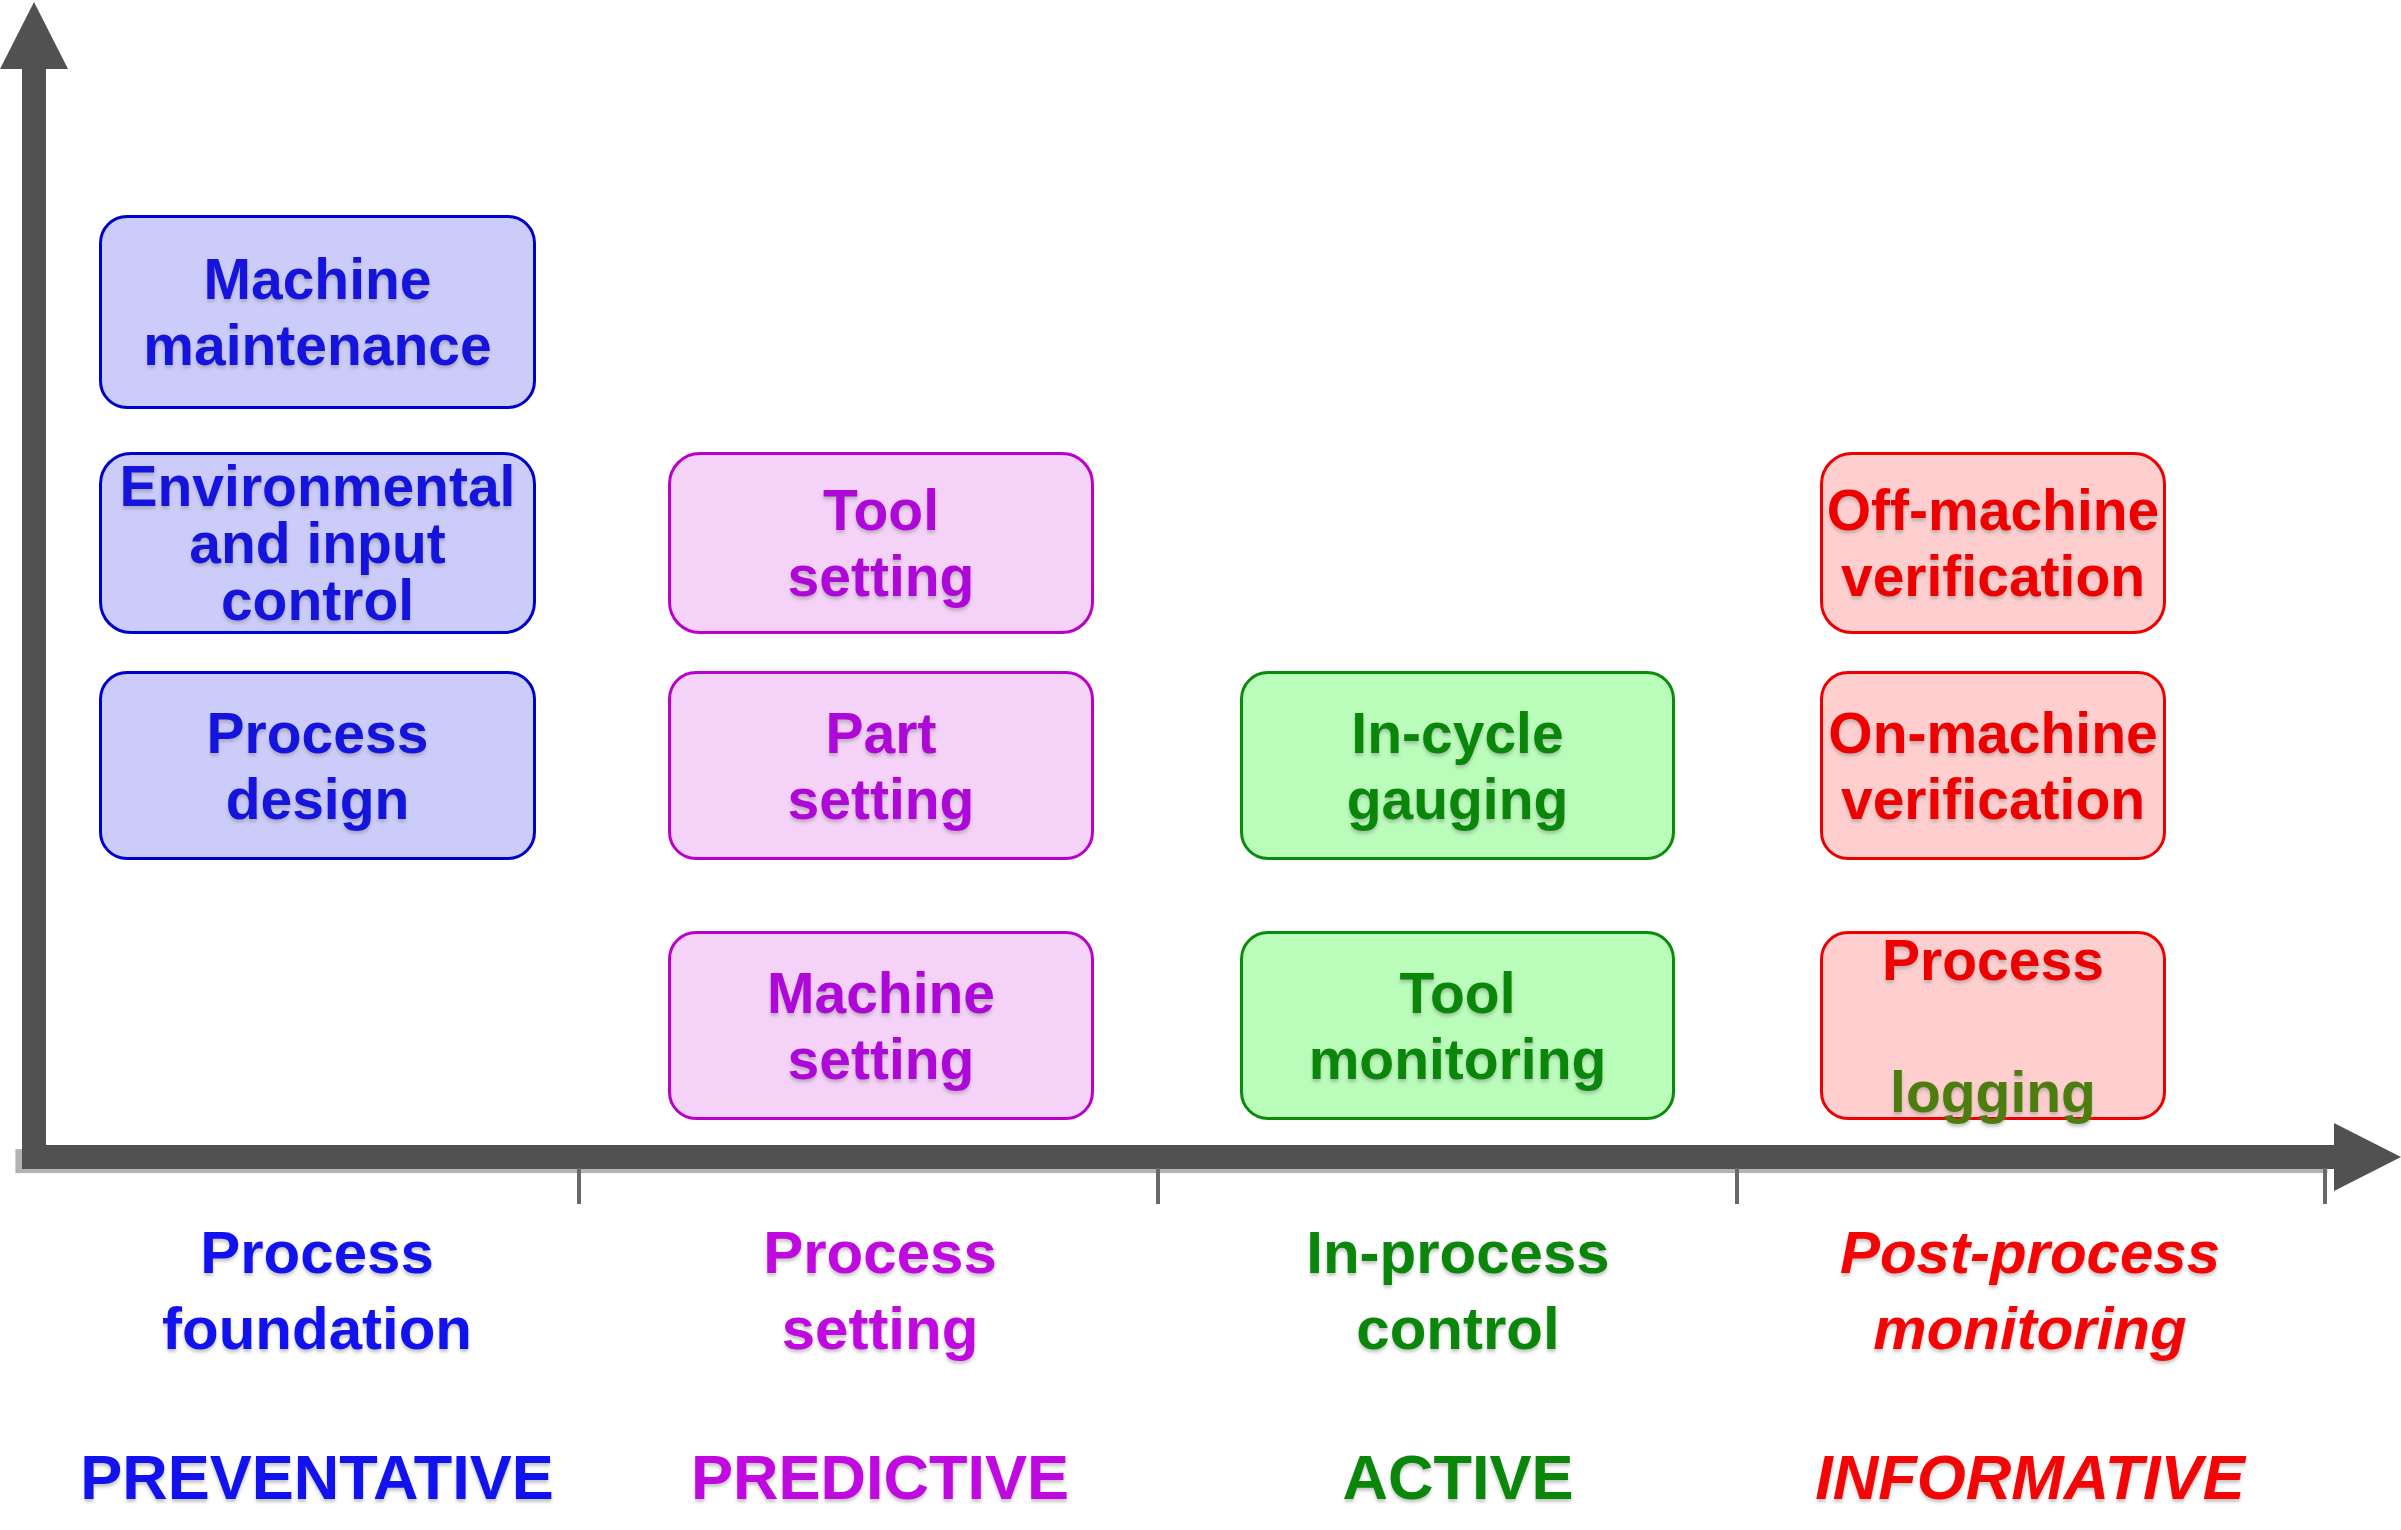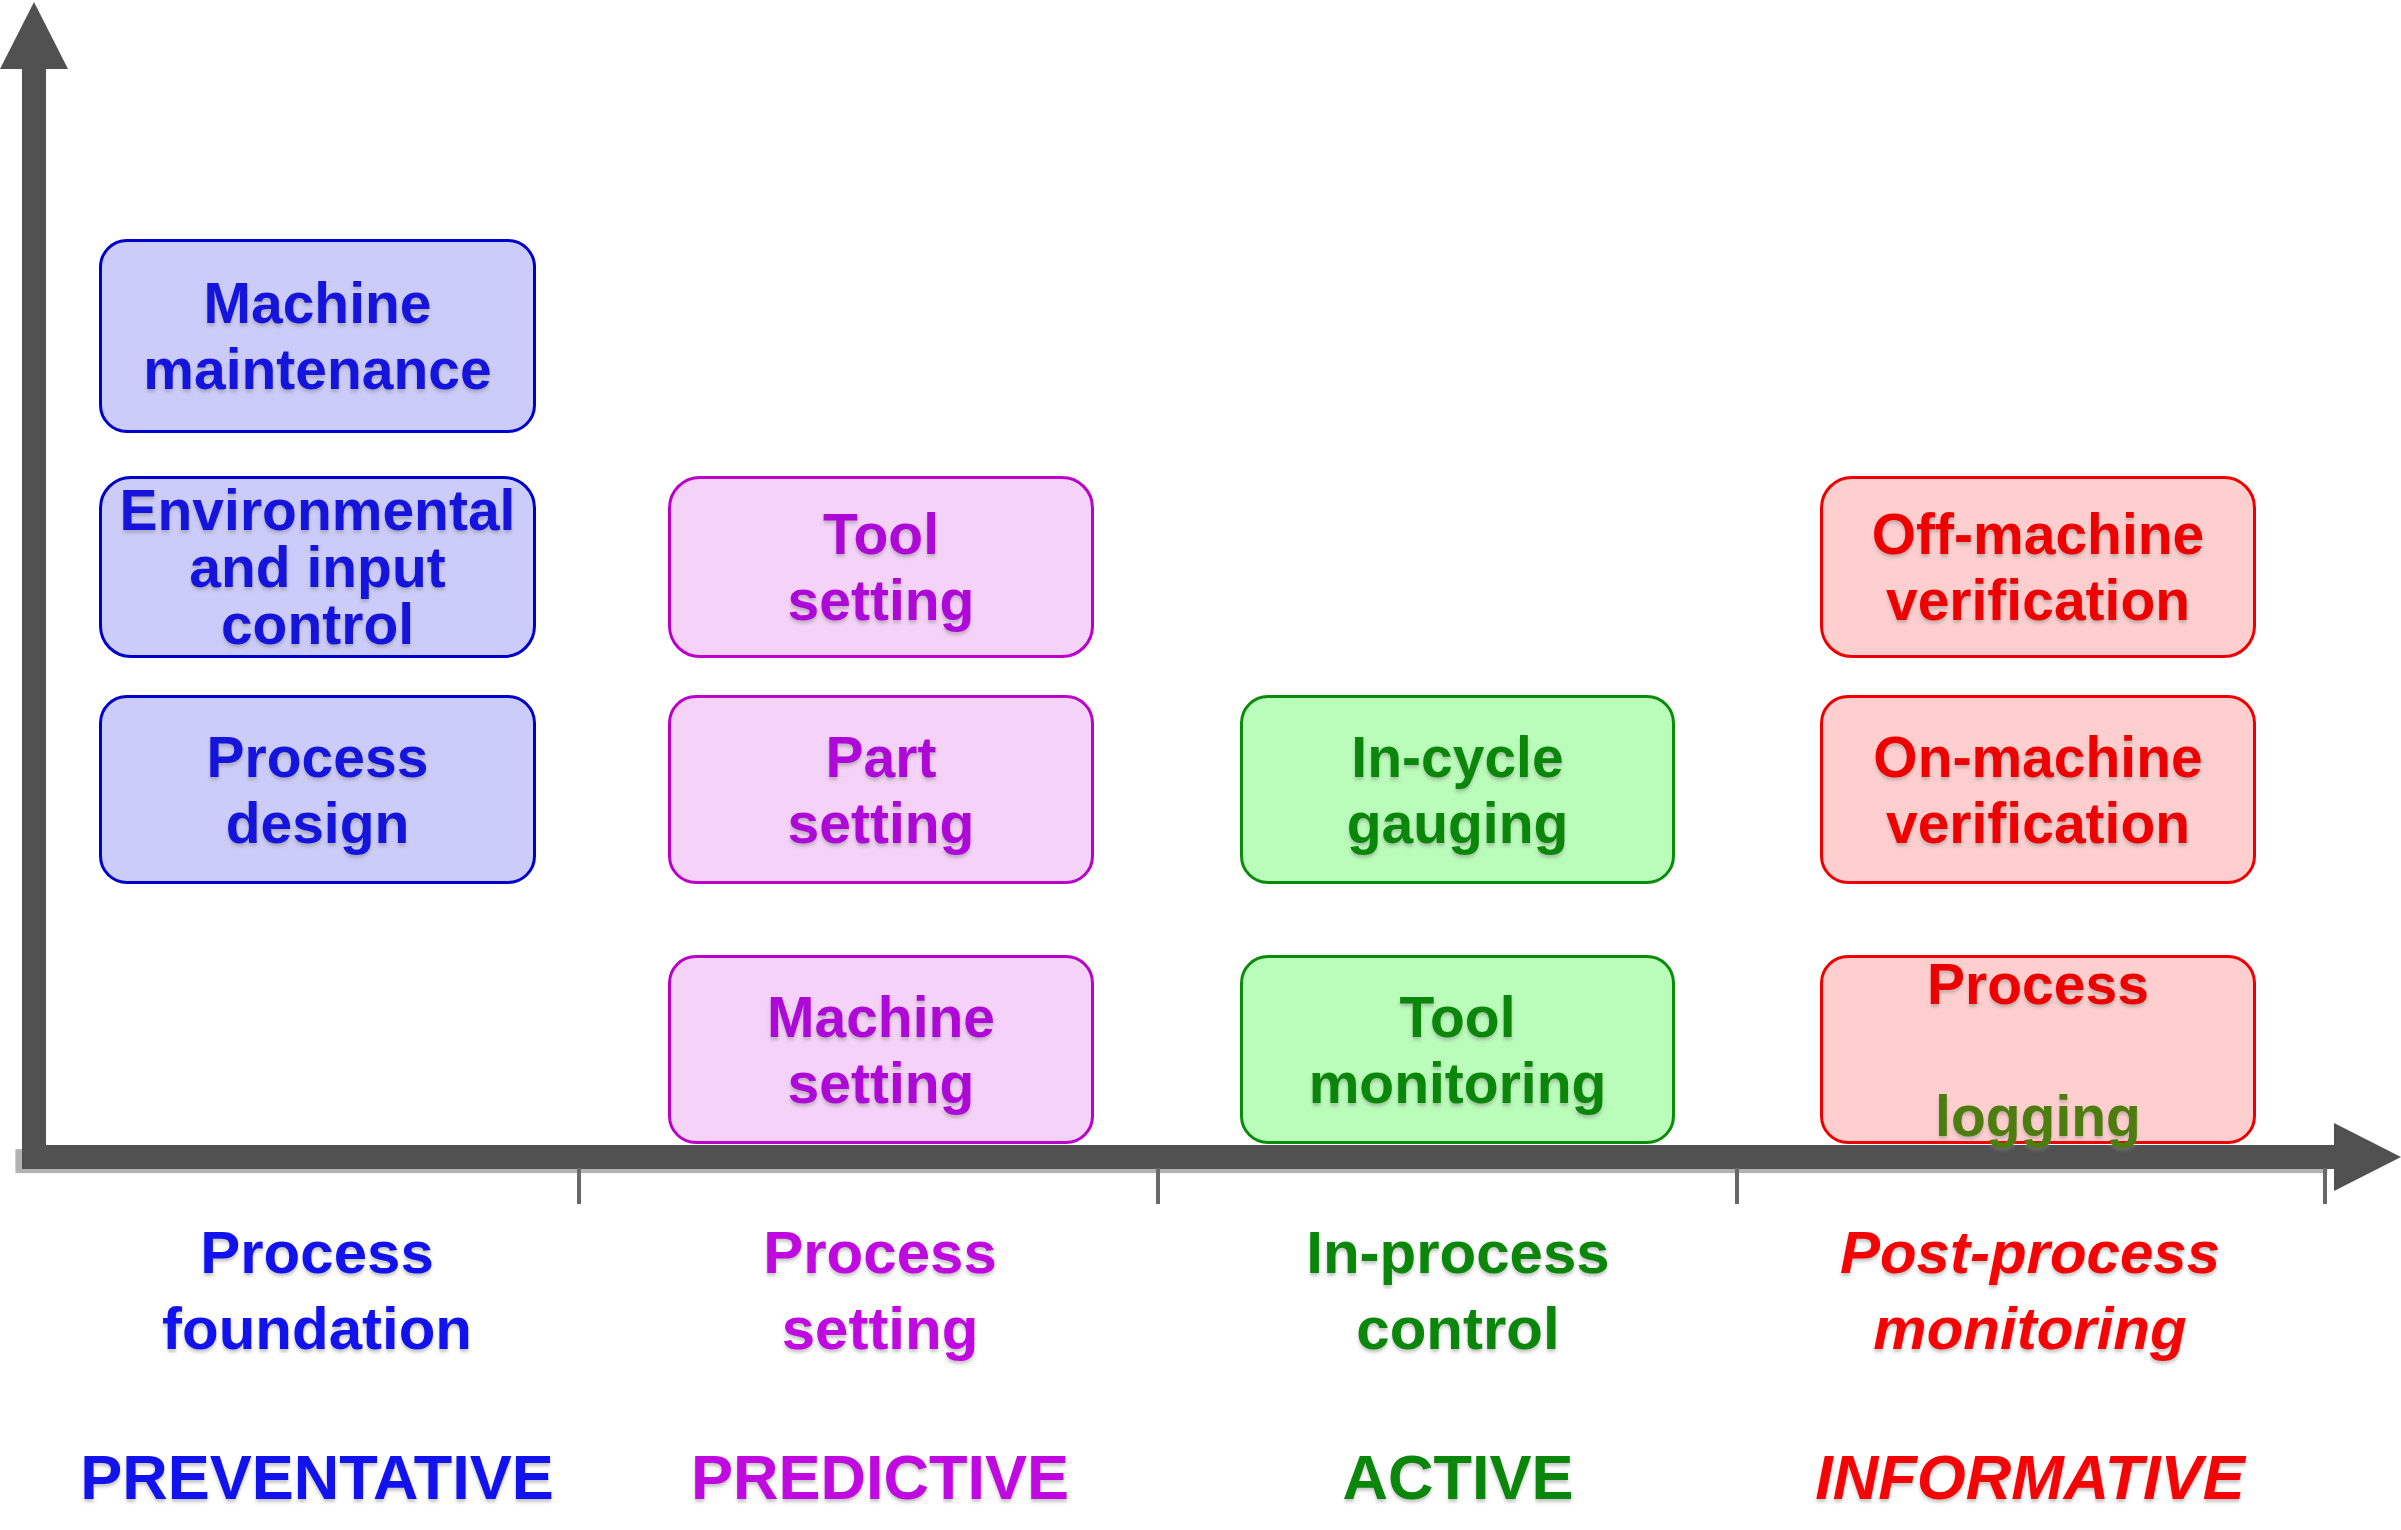--- a/index.html
+++ b/index.html
@@ -65,28 +65,27 @@
     border: 3.3px solid;
     display: flex;
     align-items: center;
     justify-content: center;
     text-align: center;
     font-weight: bold;
     font-size: 57px;
     line-height: 66px;
     white-space: pre-line;
     text-shadow: 0 2.5px 3.3px rgba(130,130,130,0.45);
-    margin-top: 24px;
   }
   .box--tight { line-height: 57px; }
 
   .c1 { left: 99px;  width: 437px; }
   .c2 { left: 668px;  width: 426px; }
   .c3 { left: 1240px; width: 435px; }
-  .c4 { left: 1820px; width: 436px; }
+  .c4 { left: 1820px; width: 346px; }
   .r1 { top: 215px;  height: 194px; }
   .r2 { top: 452px;  height: 182px; border-radius: 32px; }
   .r3 { top: 671px;  height: 189px; }
   .r4 { top: 931px; height: 189px; }
 
   .col-blue    { background: #ccccfa; border-color: #0000cc; color: #1414dd; }
   .col-magenta { background: #f5d2f8; border-color: #bb00cc; color: #ad08d8; }
   .col-green   { background: #bafcba; border-color: #0a8c0a; color: #0a870a; }
   .col-red     { background: #ffcfcf; border-color: #ee0000; color: #ee0000; }
 

